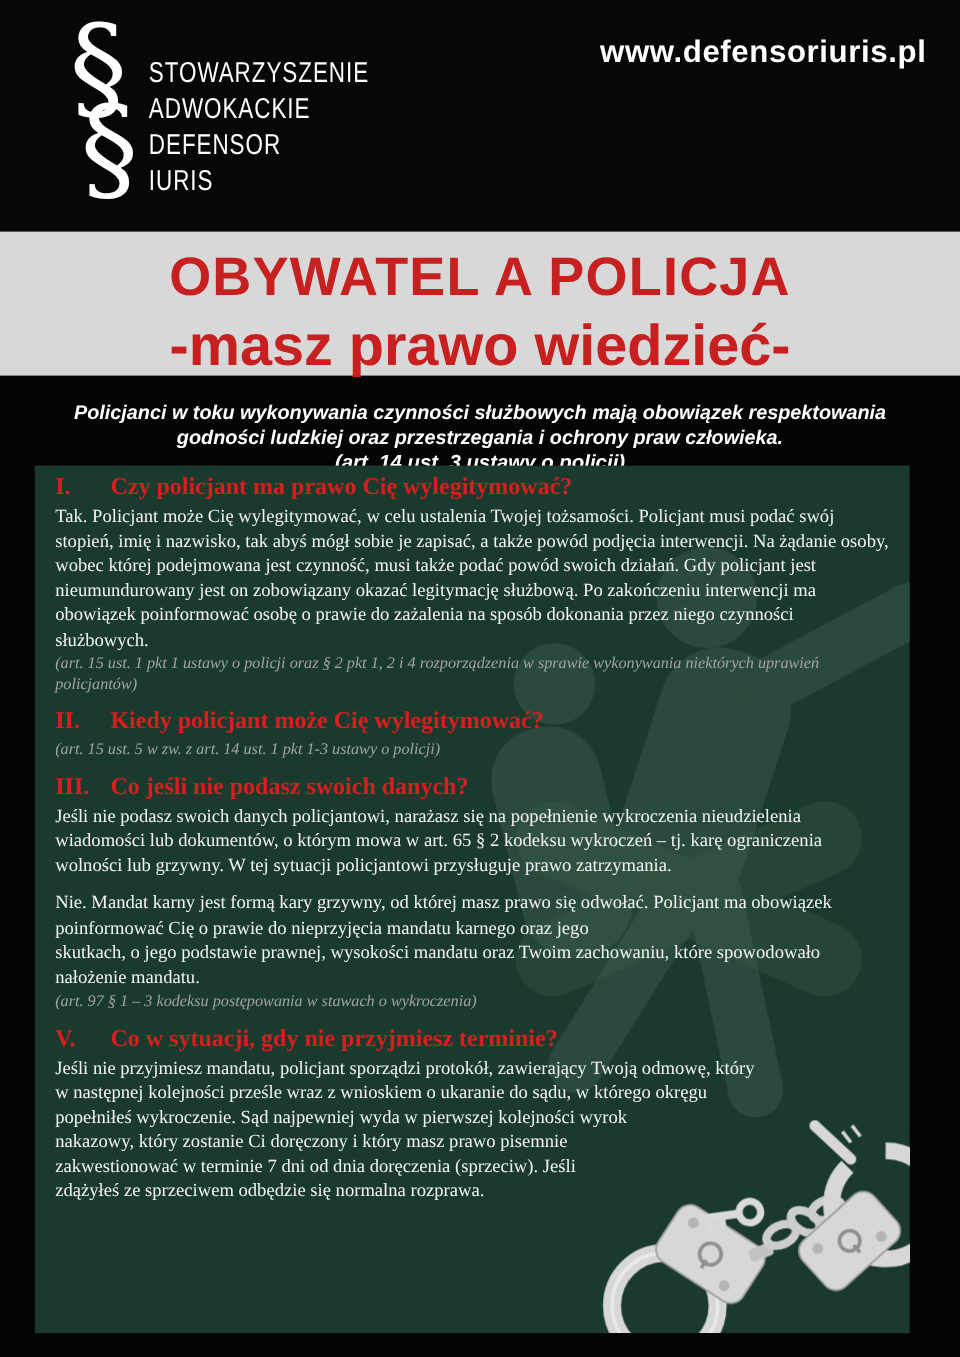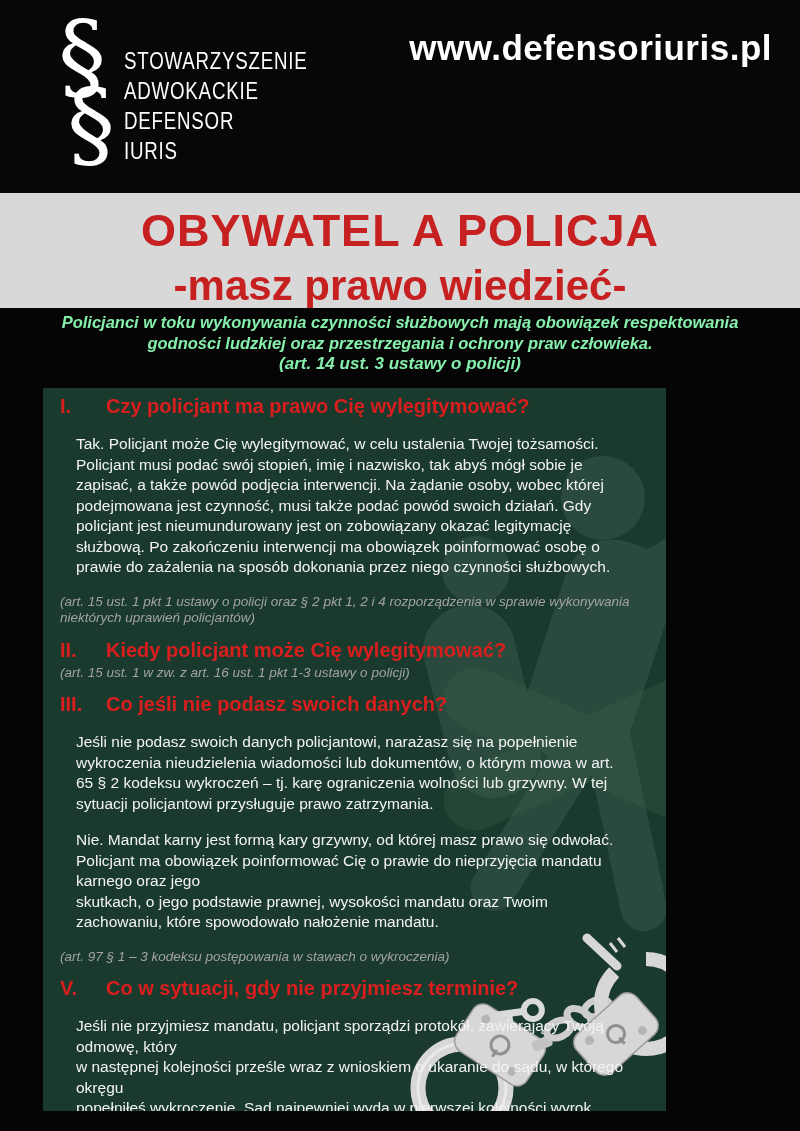--- a/index.html
+++ b/index.html
@@ -10,41 +10,41 @@
     font-family:"Liberation Sans",sans-serif;
   }
   
   .header{position:absolute;left:0;top:0;width:800px;height:193px;background:#070707;}
   .logo-sym{position:absolute;color:#ffffff;font-family:"DejaVu Serif",serif;line-height:1;font-size:96px;}
   .logo-sym.s1{left:58px;top:8px;}
   .logo-sym.s2{left:67px;top:76px;}
   .logo-text{position:absolute;left:124px;top:46px;color:#fdfdfd;
     font-size:24px;line-height:30px;letter-spacing:1px;
     transform:scaleX(.78);transform-origin:left top;white-space:nowrap;}
-  .website{position:absolute;right:28px;top:28px;color:#ffffff;font-weight:bold;font-size:35px;letter-spacing:.5px;}
+  .website{position:absolute;right:28px;top:28px;color:#ffffff;font-weight:bold;font-size:26px;letter-spacing:.5px;}
   
   .title-band{position:absolute;left:0;top:193px;width:800px;height:120px;background:#d8d8d8;
     text-align:center;color:#c62020;font-weight:bold;}
   .title-line1{font-size:45px;line-height:1;padding-top:15px;letter-spacing:1px;}
-  .title-line2{font-size:42px;line-height:1;margin-top:12px;}
+  .title-line2{font-size:48px;line-height:1;margin-top:12px;}
   
-  .intro-band{position:absolute;left:0;top:308px;width:800px;height:75px;background:#050505;
-    color:#86efac;text-align:center;font-weight:bold;font-style:italic;}
+  .intro-band{position:absolute;left:0;top:330px;width:800px;height:75px;background:#050505;
+    color:#ffffff;text-align:center;font-weight:bold;font-style:italic;}
   .intro-text{margin:4px 0 0;font-size:16.5px;line-height:21px;white-space:pre-line;}
   .intro-cite{margin:2px 0 0;font-size:17px;line-height:15px;}
   
-  .panel{position:absolute;left:43px;top:388px;width:623px;height:723px;background:#1b3a2e;
-    box-sizing:border-box;padding:6px 17px;overflow:hidden;}
+  .panel{position:absolute;left:29px;top:388px;width:729px;height:723px;background:#1b3a2e;
+    box-sizing:border-box;padding:6px 17px;overflow:hidden;font-family:Liberation Serif, serif;}
   .panel svg.bgart{position:absolute;pointer-events:none;}
   .watermark{left:0;top:0;width:729px;height:723px;z-index:0;}
   .handcuffs{right:-8px;bottom:-6px;width:320px;height:205px;z-index:1;}
   .sec{position:relative;z-index:2;margin:0 0 11px;}
   .sec-head{margin:0 0 3px;color:#da1e1e;font-weight:bold;font-size:20px;line-height:24px;}
   .sec-num{display:inline-block;min-width:46px;}
-  .sec-body{margin:16px;color:#f3f3f3;font-size:15.5px;line-height:20.5px;white-space:pre-line;}
+  .sec-body{margin:0;color:#f3f3f3;font-size:15.5px;line-height:20.5px;white-space:pre-line;}
   .sec-cite{margin:1px 0 0;color:#a3a3a3;font-size:13.5px;line-height:16.5px;font-style:italic;white-space:pre-line;}
   .sec-cite:empty{display:none;}
 </style>
 </head>
 <body>
 
 <div class="header">
   <span class="logo-sym s1">§</span>
   <span class="logo-sym s2">§</span>
   <div class="logo-text">
@@ -129,21 +129,21 @@
       <span class="sec-num">I.</span><span class="sec-title">Czy policjant ma prawo Cię wylegitymować?</span>
     </h2>
     <p class="sec-body">Tak. Policjant może Cię wylegitymować, w celu ustalenia Twojej tożsamości. Policjant musi podać swój stopień, imię i nazwisko, tak abyś mógł sobie je zapisać, a także powód podjęcia interwencji. Na żądanie osoby, wobec której podejmowana jest czynność, musi także podać powód swoich działań. Gdy policjant jest nieumundurowany jest on zobowiązany okazać legitymację służbową. Po zakończeniu interwencji ma obowiązek poinformować osobę o prawie do zażalenia na sposób dokonania przez niego czynności służbowych.</p>
     <p class="sec-cite">(art. 15 ust. 1 pkt 1 ustawy o policji oraz § 2 pkt 1, 2 i 4 rozporządzenia w sprawie wykonywania niektórych uprawień policjantów)</p>
   </section>
 
   <section class="sec">
     <h2 class="sec-head">
       <span class="sec-num">II.</span><span class="sec-title">Kiedy policjant może Cię wylegitymować?</span>
     </h2>
-    <p class="sec-cite">(art. 15 ust. 1 w zw. z art. 16 ust. 1 pkt 1-3 ustawy o policji)</p>
+    <p class="sec-cite">(art. 15 ust. 5 w zw. z art. 14 ust. 1 pkt 1-3 ustawy o policji)</p>
   </section>
 
   <section class="sec">
     <h2 class="sec-head">
       <span class="sec-num">III.</span><span class="sec-title">Co jeśli nie podasz swoich danych?</span>
     </h2>
     <p class="sec-body">Jeśli nie podasz swoich danych policjantowi, narażasz się na popełnienie wykroczenia nieudzielenia wiadomości lub dokumentów, o którym mowa w art. 65 § 2 kodeksu wykroczeń – tj. karę ograniczenia wolności lub grzywny. W tej sytuacji policjantowi przysługuje prawo zatrzymania.</p>
   </section>
 
   <section class="sec">

